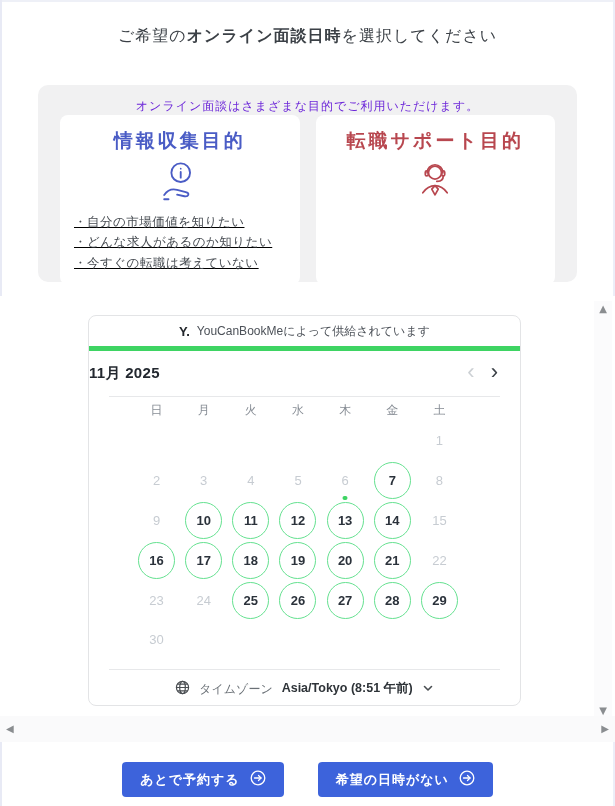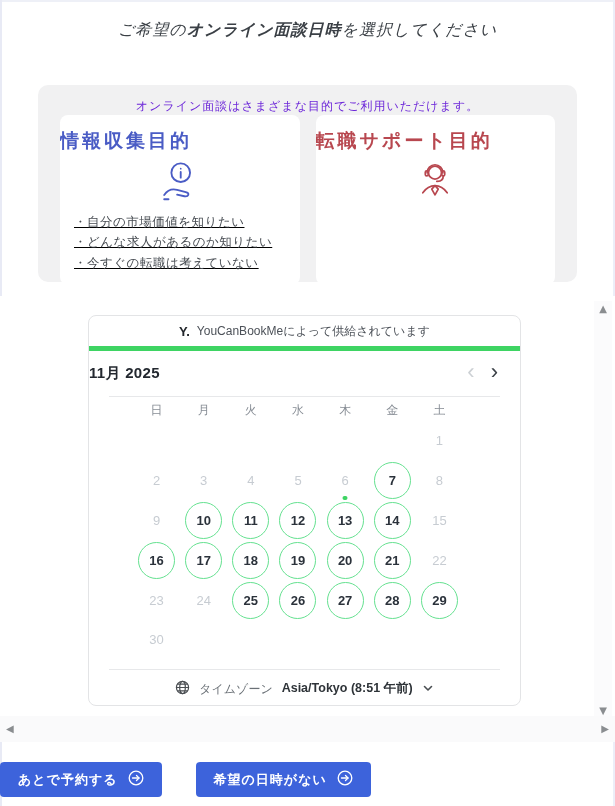--- a/index.html
+++ b/index.html
@@ -7,41 +7,41 @@
   .page {
     position:relative; width:615px; height:806px; background:#fff; overflow:hidden;
     font-family:"Liberation Sans","DejaVu Sans",sans-serif;
   }
   .edge-left  { position:absolute; left:0; top:0; width:2px; height:806px; background:#e8eaf5; }
   .edge-right { position:absolute; right:0; top:0; width:2px; height:806px; background:#eceef8; }
   .edge-top   { position:absolute; left:0; top:0; width:615px; height:2px; background:#eef0f7; }
 
   
   .page-title {
-    position:absolute; top:20px; left:0; width:615px; text-align:center;
+    position:absolute; top:26px; left:0; width:615px; text-align:center;
     font-family:"Liberation Serif","DejaVu Serif",serif;
-    font-size:16px; color:#3b4046; letter-spacing:1px; font-weight:400;font-style:italic;
+    font-size:16px; color:#3b4046; letter-spacing:1px; font-weight:400;
   }
   .page-title .em { font-weight:700; }
 
   
   .intro-box {
     position:absolute; left:38px; top:85px; width:539px; height:197px;
     background:#f1f1f2; border-radius:10px;
     font-family:"Liberation Serif","DejaVu Serif",serif;
   }
   .intro-lead {
     padding-top:13px; text-align:center; font-size:12px; color:#6d28d9; letter-spacing:1px;
   }
   .cards { position:absolute; left:22px; top:30px; width:495px; display:flex; gap:16px; }
   .card {
     flex:1; height:170px; background:#fff; border-radius:8px; overflow:hidden;
   }
   .card h2 {
-    margin-top:13px; text-align:left; font-size:19px; font-weight:700; letter-spacing:3px;
+    margin-top:13px; text-align:center; font-size:19px; font-weight:700; letter-spacing:3px;
   }
   .card.blue h2 { color:var(--info-blue); }
   .card.red  h2 { color:var(--support-red); }
   .card .icon { height:48px; margin-top:4px; display:flex; align-items:center; justify-content:center; }
   .card ul { list-style:none; margin-top:6px; padding:0 14px;text-decoration:underline; }
   .card li { font-size:12.5px; line-height:1.62; color:#474c52; letter-spacing:0.5px; }
 
   
   .frame { position:absolute; left:0; top:296px; width:615px; height:446px; background:#fff; }
   .cal-card {
@@ -106,21 +106,21 @@
     position:absolute; left:0; bottom:0; width:615px; height:26px;
     background:#fafafb; display:flex; justify-content:space-between; align-items:center;
     padding:0 6px;
   }
   .scroll-arrow { font-size:10px; color:#8a8d90; line-height:10px; cursor:pointer;
     font-family:"DejaVu Sans",sans-serif; background:none; border:none; }
 
   
   .footer {
     position:absolute; left:0; top:762px; width:615px;
-    display:flex; justify-content:flex-start; gap:34px;
+    display:flex; justify-content:center; gap:34px;
   }
   .cta {
     height:35px; padding:0 18px; background:var(--button-blue); color:#fff;
     border:none; border-radius:4px; font-size:13px; font-weight:700; letter-spacing:1px;
     display:flex; align-items:center; gap:10px; cursor:pointer;
     font-family:"Liberation Sans","DejaVu Sans",sans-serif;
   }
 </style>
 </head>
 <body>

